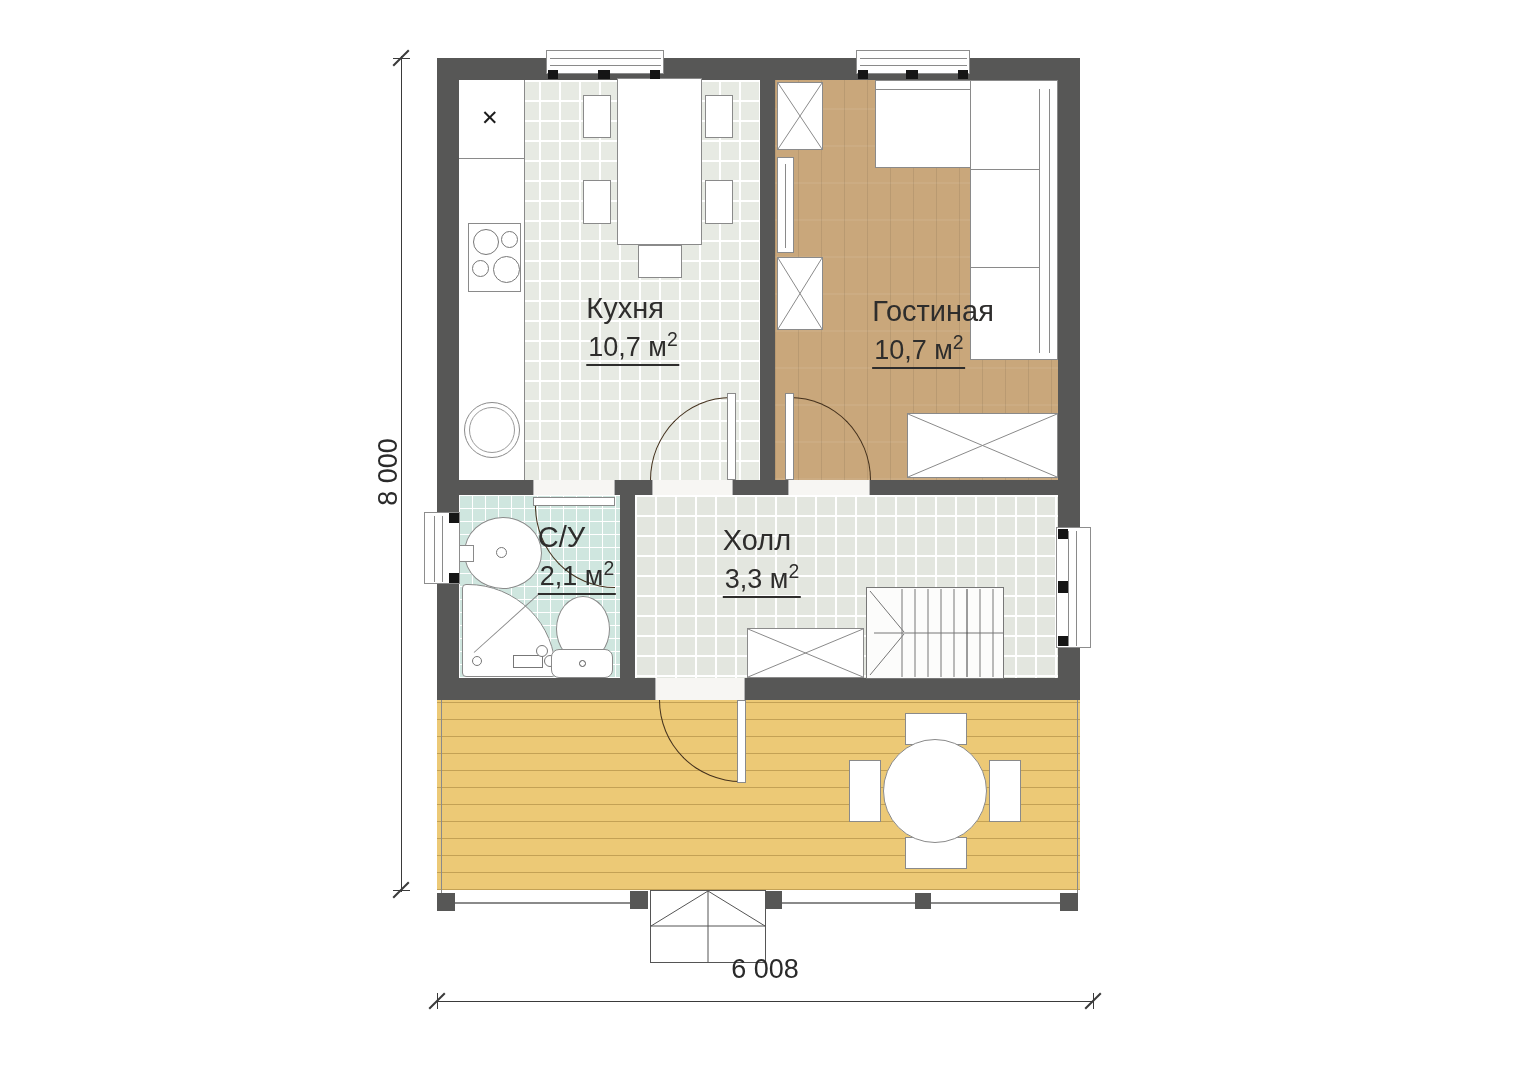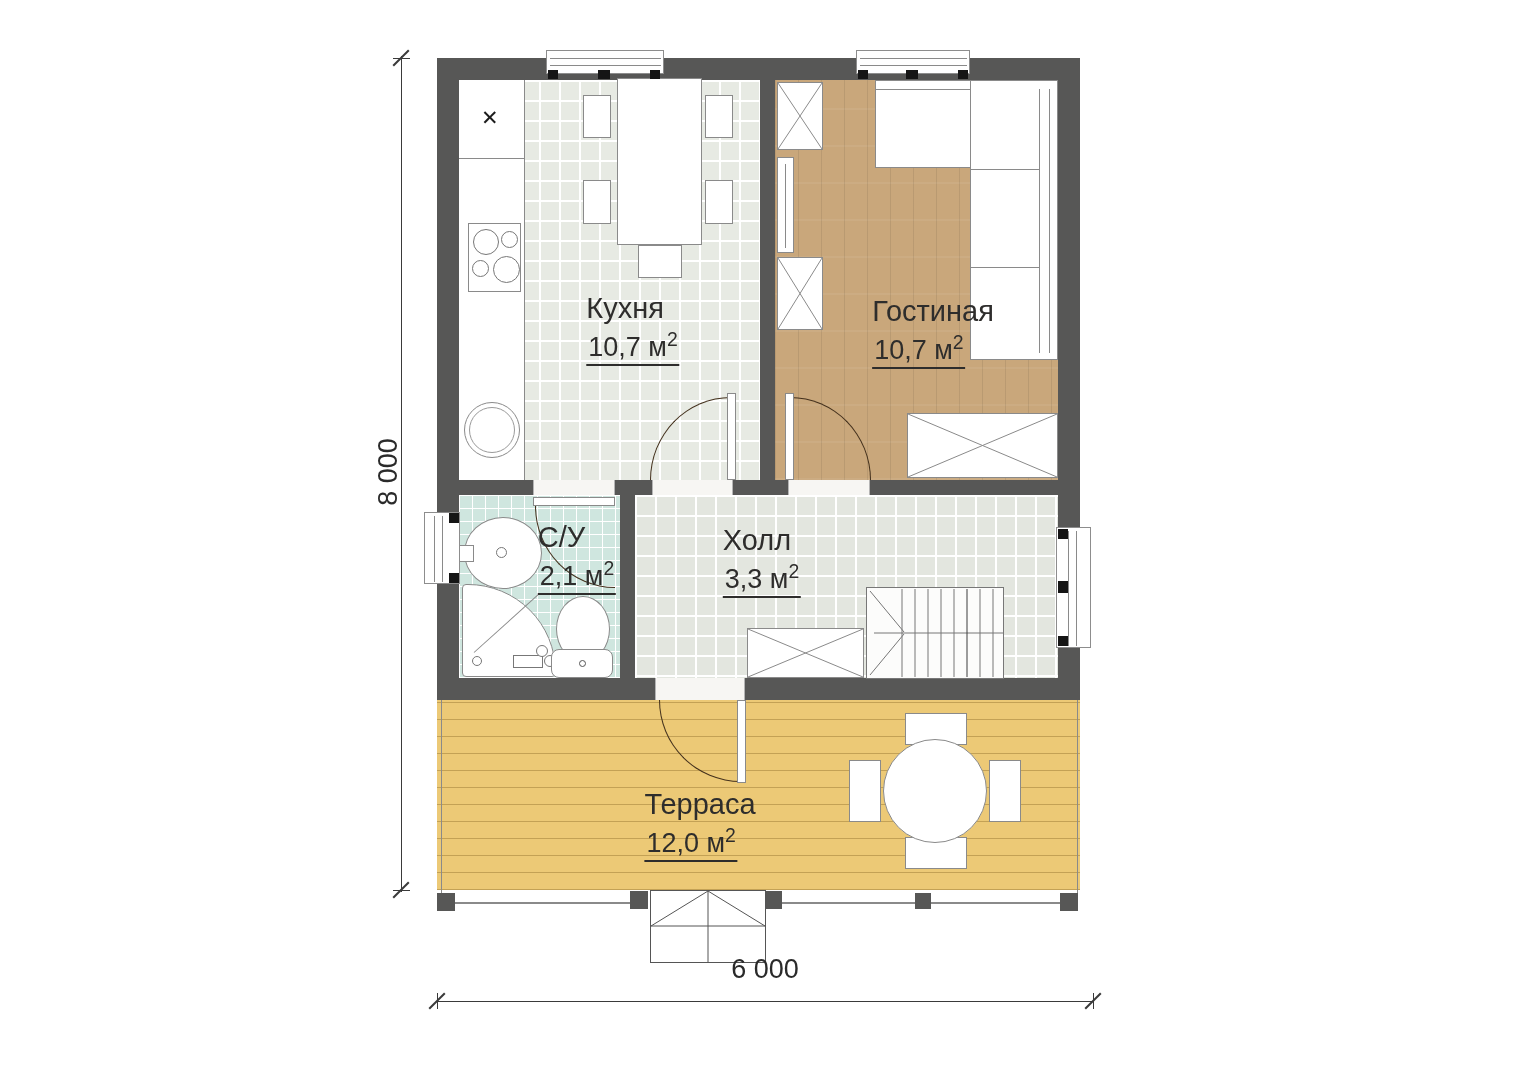--- a/index.html
+++ b/index.html
@@ -233,32 +233,28 @@
     <span class="room-area"><span>10,7 м</span><sup>2</sup></span>
   </div>
   <div class="room-label" style="left:577px;top:521px;">
     <div class="room-name">С/У</div>
     <span class="room-area"><span>2,1 м</span><sup>2</sup></span>
   </div>
   <div class="room-label" style="left:762px;top:524px;">
     <div class="room-name">Холл</div>
     <span class="room-area"><span>3,3 м</span><sup>2</sup></span>
   </div>
-  <div class="room-label" style="left:700px;top:788px;">
-    <div class="room-name">Терраса</div>
-    <span class="room-area"><span>12,0 м</span><sup>2</sup></span>
-  </div>
 
   <div class="abs dim-line" style="left:401px;top:56px;width:1px;height:836px;"></div>
   <div class="dim-tick" style="left:390px;top:57px;"></div>
   <div class="dim-tick" style="left:390px;top:889px;"></div>
   <div class="abs dim-ext" style="left:393px;top:58px;width:17px;height:1px;"></div>
   <div class="abs dim-ext" style="left:393px;top:890px;width:17px;height:1px;"></div>
   <div class="dim-text" style="left:388px;top:472px;transform:translate(-50%,-50%) rotate(-90deg);">8 000</div>
 
   <div class="abs dim-line" style="left:437px;top:1001px;width:657px;height:1px;"></div>
   <div class="dim-tick" style="left:426px;top:1000px;"></div>
   <div class="dim-tick" style="left:1082px;top:1000px;"></div>
   <div class="abs dim-ext" style="left:437px;top:993px;width:1px;height:16px;"></div>
   <div class="abs dim-ext" style="left:1093px;top:993px;width:1px;height:16px;"></div>
-  <div class="dim-text" style="left:765px;top:985px;transform:translate(-50%,-100%);">6 000</div>
+  <div class="dim-text" style="left:765px;top:985px;transform:translate(-50%,-100%);">6 008</div>
 
 </div>
 
 </body></html>

